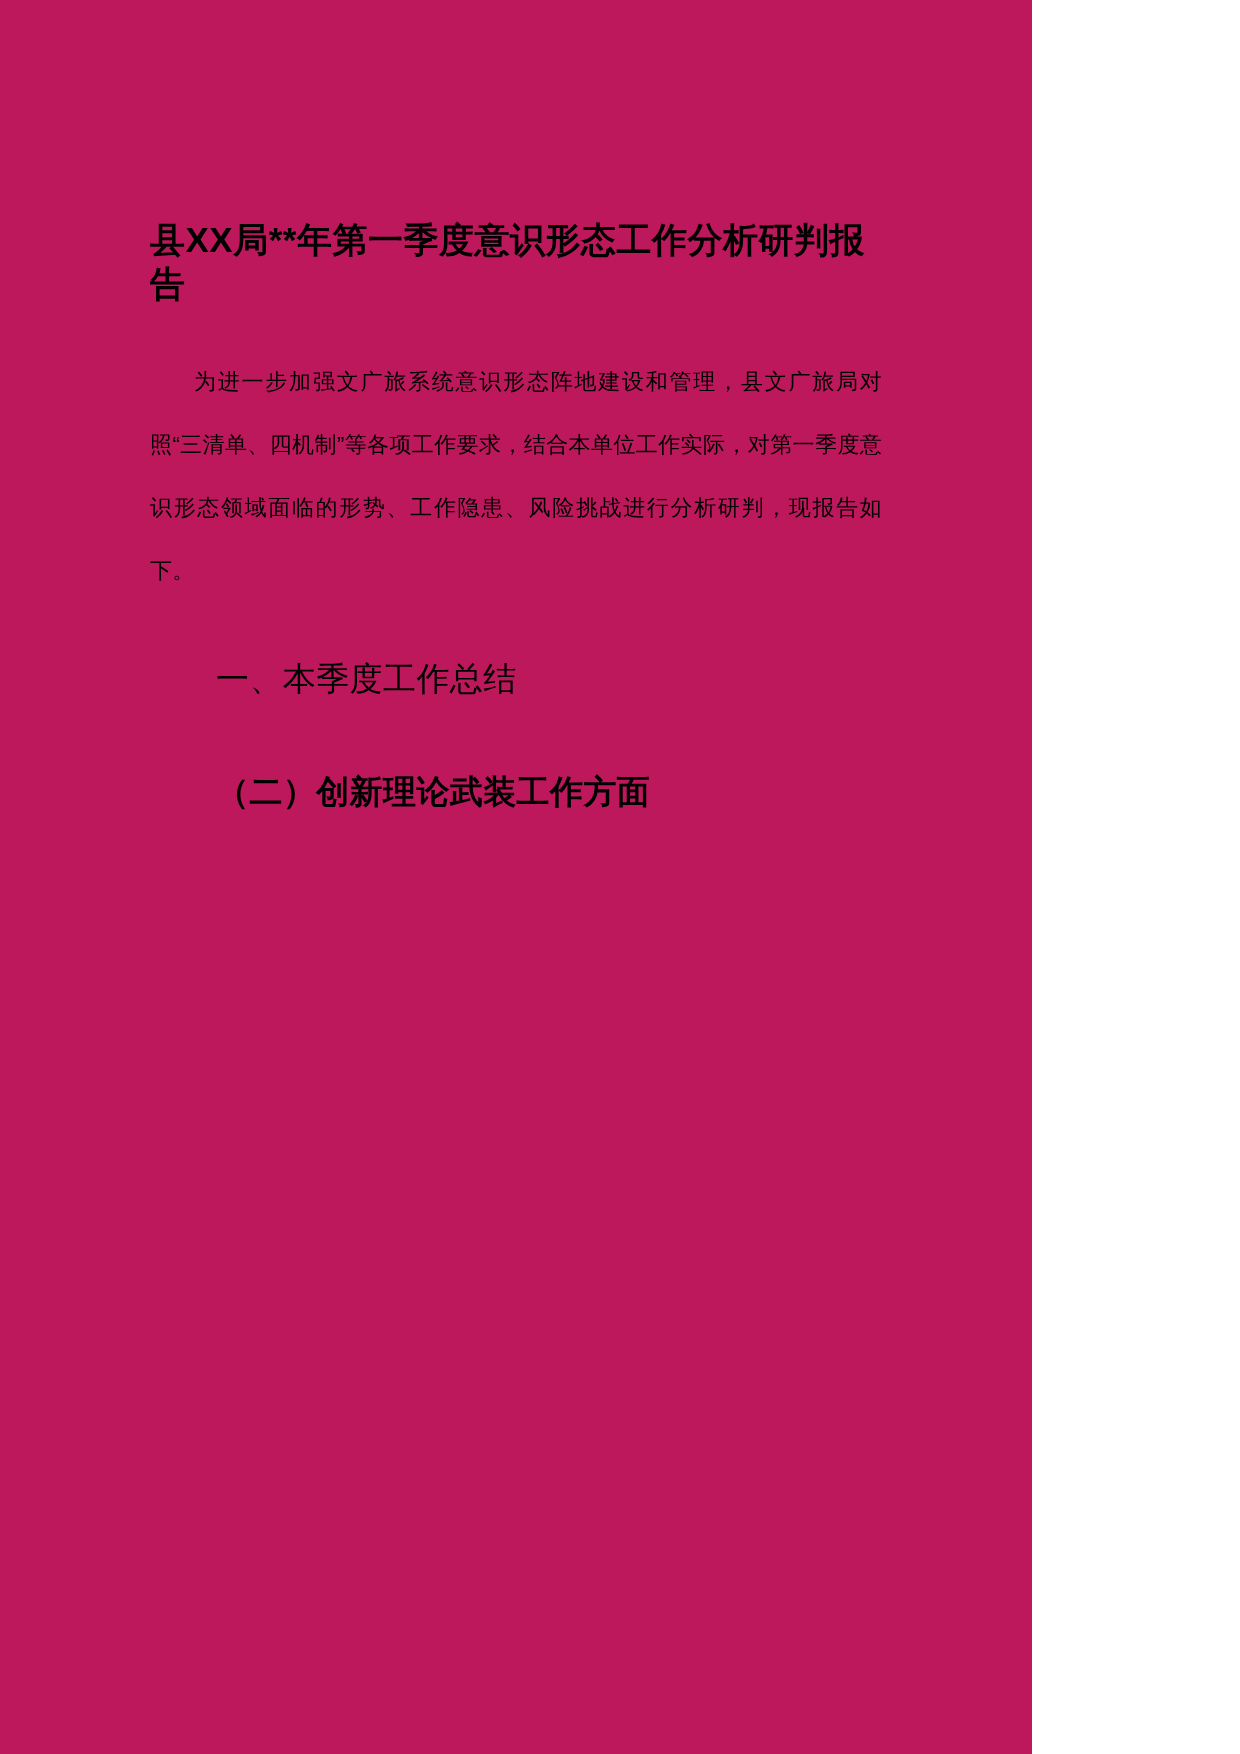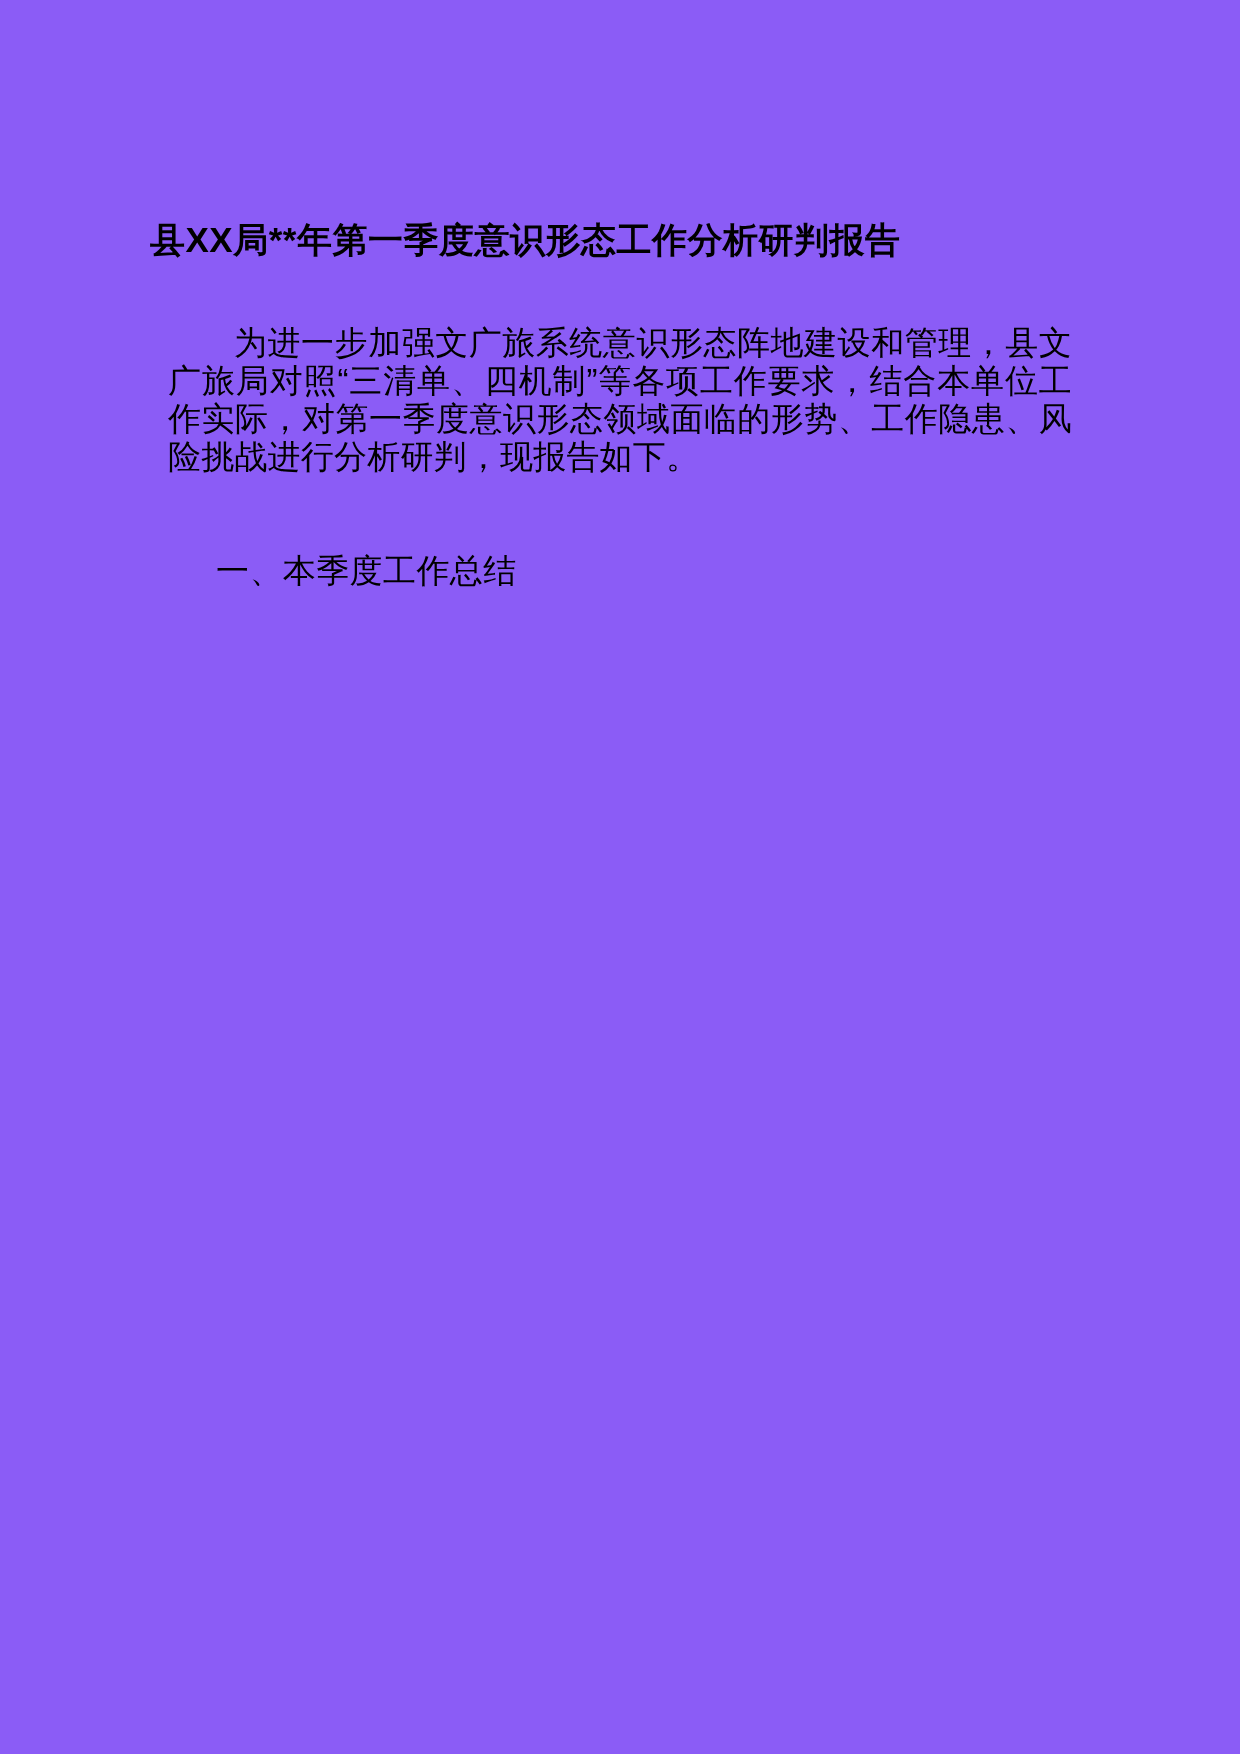--- a/index.html
+++ b/index.html
@@ -9,41 +9,41 @@
   }
   body {
     width: 1240px;
     height: 1754px;
     font-family: "Liberation Sans", "DejaVu Sans", sans-serif;
     color: #000000;
     overflow: hidden;
   }
   .page {
     position: relative;
-    width: 1240px;
+    width: 1032px;
     height: 1754px;
-    background: #8b5cf6;
+    background: #be185d;
     box-sizing: border-box;
     padding: 0 150px;
   }
   .doc-title {
     font-size: 35px;
     font-weight: bold;
     letter-spacing: 0.5px;
     text-align: left;
     margin: 0;
     padding-top: 218px;
     line-height: 1.25;
     color: #000;
   }
   .body-para {
-    font-size: 33px;
-    line-height: 38px;
+    font-size: 22px;
+    line-height: 63px;
     text-indent: 2em;
-    margin: 18px;
+    margin: 0;
     padding-top: 44px;
     text-align: justify;
     text-justify: inter-ideograph;
     letter-spacing: 0.2px;
     color: #000;
   }
   .heading-1 {
     font-size: 33px;
     font-weight: normal;
     line-height: 61px;
@@ -73,14 +73,15 @@
 <div class="page">
 
   <h1 class="doc-title">县XX局**年第一季度意识形态工作分析研判报告</h1>
 
   <p class="body-para">为进一步加强文广旅系统意识形态阵地建设和管理，县文广旅局对照“三清单、四机制”等各项工作要求，结合本单位工作实际，对第一季度意识形态领域面临的形势、工作隐患、风险挑战进行分析研判，现报告如下。</p>
 
   <h2 class="heading-1">一、本季度工作总结</h2>
 
 
 
+  <h3 class="heading-2 last">（二）创新理论武装工作方面</h3>
 
 </div>
 
 </body></html>

